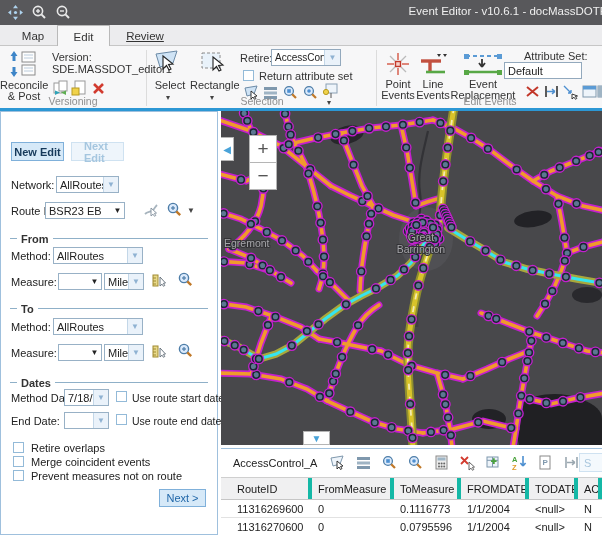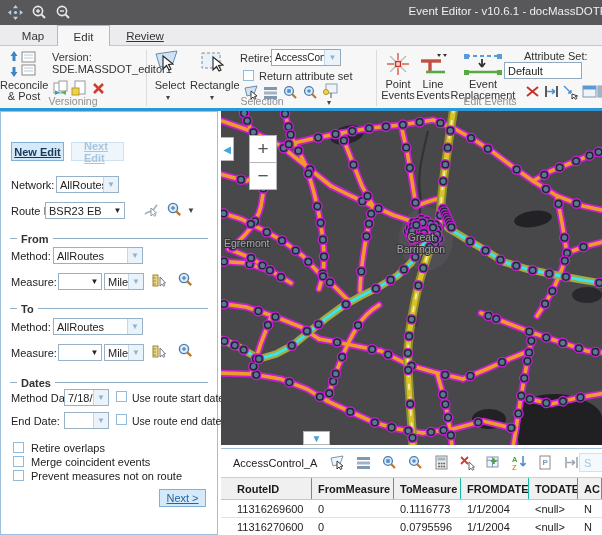--- a/index.html
+++ b/index.html
@@ -26,21 +26,21 @@
   .cb{position:absolute;width:11px;height:11px;background:#fff;border:1px solid #93bad8;box-sizing:border-box;}
   .icon16{position:absolute;width:17px;height:17px;}
   
   .bluebar{position:absolute;left:0;top:108px;width:602px;height:3px;background:var(--accent-blue,#2c97d4);}
   
   .panel{position:absolute;left:0;top:111px;width:218px;height:424px;background:#fff;border:1px solid #9fc0dd;box-sizing:border-box;}
   .panelhead{position:absolute;left:0;top:0;width:100%;height:24px;background:#f3f3f4;border-bottom:1px solid #d3e2ef;box-sizing:border-box;display:flex;align-items:center;}
   .panelhead .ptitle{margin-left:9px;font-size:12px;font-weight:700;color:#333;}
   .panelhead .pclose{position:absolute;right:9px;top:4px;font-size:13px;color:#555;cursor:pointer;}
   .plbl{position:absolute;font-size:11px;color:#222;white-space:nowrap;}
-  .btn{position:absolute;display:flex;align-items:center;justify-content:center;font-size:11px;border:1px solid;box-sizing:border-box;cursor:pointer;text-decoration:underline;}
+  .btn{position:absolute;display:flex;align-items:center;justify-content:center;font-size:11px;border:1px solid;box-sizing:border-box;cursor:pointer;}
   .btn.primary{background:#d6e9f8;border-color:#7fb0da;color:#16395a;font-weight:700;}
   .btn.disabled{background:#eef5fb;border-color:#cfe2f1;color:#a5c6df;font-weight:700;padding-left:12px;}
   .btn.nextbtn{background:#d6e9f8;border-color:#7fb0da;color:#1f66a8;}
   .combo{position:absolute;height:17px;background:#fff;border:1px solid #98b1c6;box-sizing:border-box;display:flex;align-items:center;}
   .combo .val{flex:1;padding:0 3px;font-size:11px;white-space:nowrap;overflow:hidden;}
   .combo .arrdis{width:14px;align-self:stretch;background:#eaf2fa;border-left:1px solid #c3d7e8;color:#8fb2d2;font-size:8px;display:flex;align-items:center;justify-content:center;}
   .combo .arren{width:13px;color:#222;font-size:8px;display:flex;align-items:center;justify-content:center;}
   .sect{position:absolute;left:9px;right:9px;height:13px;display:flex;align-items:center;font-size:11px;font-weight:700;color:#333;}
   .sect:before{content:"";width:7px;height:1px;background:#8fb0c8;margin-right:4px;}
   .sect:after{content:"";flex:1;height:1px;background:#8fb0c8;margin-left:4px;}
@@ -65,21 +65,21 @@
   .tlayer{margin-left:12px;font-size:11px;color:#222;white-space:nowrap;}
   .ticonrow{position:absolute;left:108px;top:5px;display:flex;gap:9px;}
   .ticon{width:17px;height:17px;cursor:pointer;}
   .tcombo{position:absolute;left:358px;top:4px;width:50px;height:19px;border:1px solid #cfe2f1;background:#f4f9fd;color:#a8c6dd;font-size:11px;display:flex;align-items:center;padding-left:4px;box-sizing:border-box;}
   .tgrid{position:absolute;left:0;top:28px;width:381px;}
   .trow{display:grid;grid-template-columns:91px 82px 67px 68px 49px 1fr;}
   .trow.head{background:#f0f0f1;border-top:1px solid #cfcfcf;border-bottom:1px solid #c6c6c6;height:21px;}
   .trow.body{height:17px;border-bottom:1px solid #e2e2e2;}
   .tcell{padding-left:6px;display:flex;align-items:center;font-size:11px;white-space:nowrap;overflow:hidden;}
   .trow .tcell:first-child{padding-left:16px;}
-  .trow.head .tcell{font-weight:700;color:#1a1a1a;border-right:1px solid #14b8a6;}
+  .trow.head .tcell{font-weight:400;color:#1a1a1a;border-right:4px solid #14b8a6;}
   .trow.body .tcell{color:#222;}
 </style>
 </head>
 <body>
 
 <div id="app">
 
   <div class="titlebar">
     <div class="ticons">
       <svg class="tico" viewBox="0 0 17 17">

